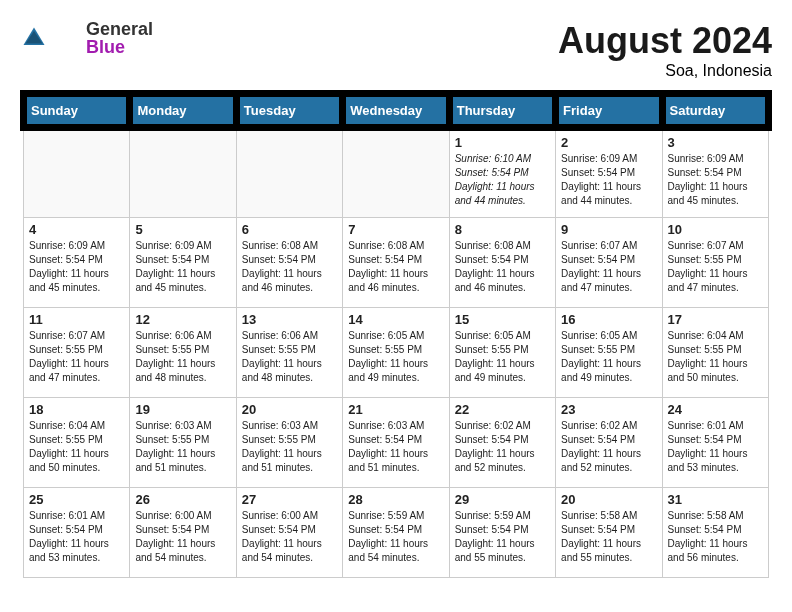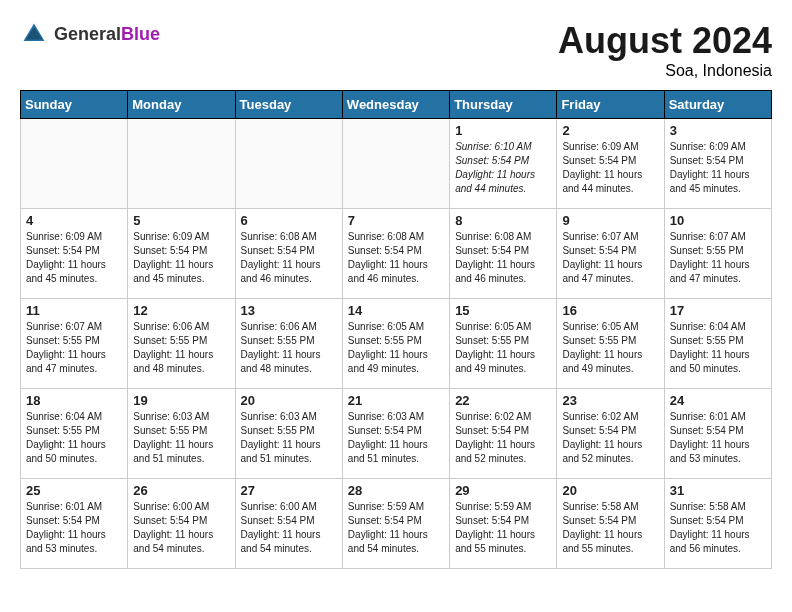--- a/index.html
+++ b/index.html
@@ -16,22 +16,23 @@
       align-items: flex-start;
       margin-bottom: 10px;
     }
     .logo {
       display: flex;
       align-items: center;
       gap: 6px;
     }
     .logo-text {
       display: flex;
-      flex-direction: row;
+      flex-direction: column;
       line-height: 1;
+      margin-left: 32px;
     }
     .logo-general {
       font-size: 18px;
       font-weight: bold;
       color: #333;
     }
     .logo-blue {
       font-size: 18px;
       font-weight: bold;
       color: #a21caf;
@@ -57,21 +58,21 @@
       border-collapse: collapse;
       table-layout: fixed;
     }
     th {
       background-color: #2471a3;
       color: #fff;
       padding: 6px 4px;
       font-size: 13px;
       font-weight: bold;
       text-align: left;
-      border: 1px solid #000000;
+      border: 7px solid #000000;
     }
     td {
       border: 1px solid #ccc;
       vertical-align: top;
       padding: 4px 5px;
       font-size: 10.5px;
       color: #222;
       height: 90px;
       background: #fff;
     }

